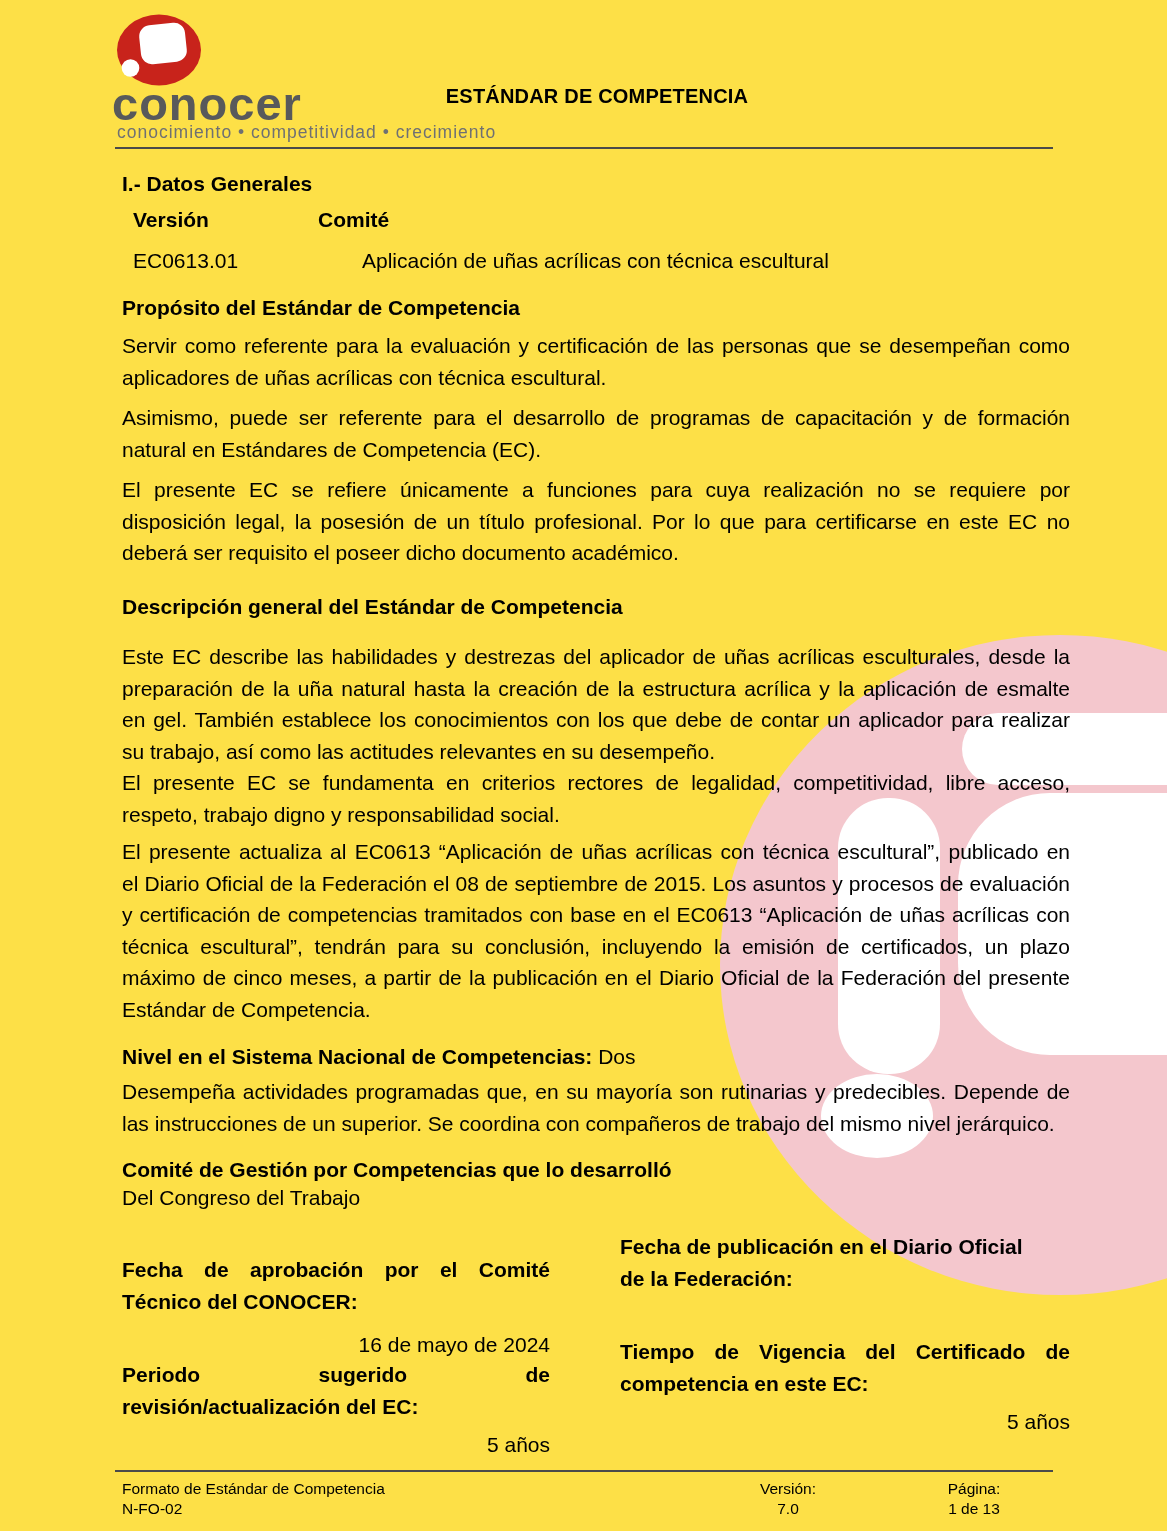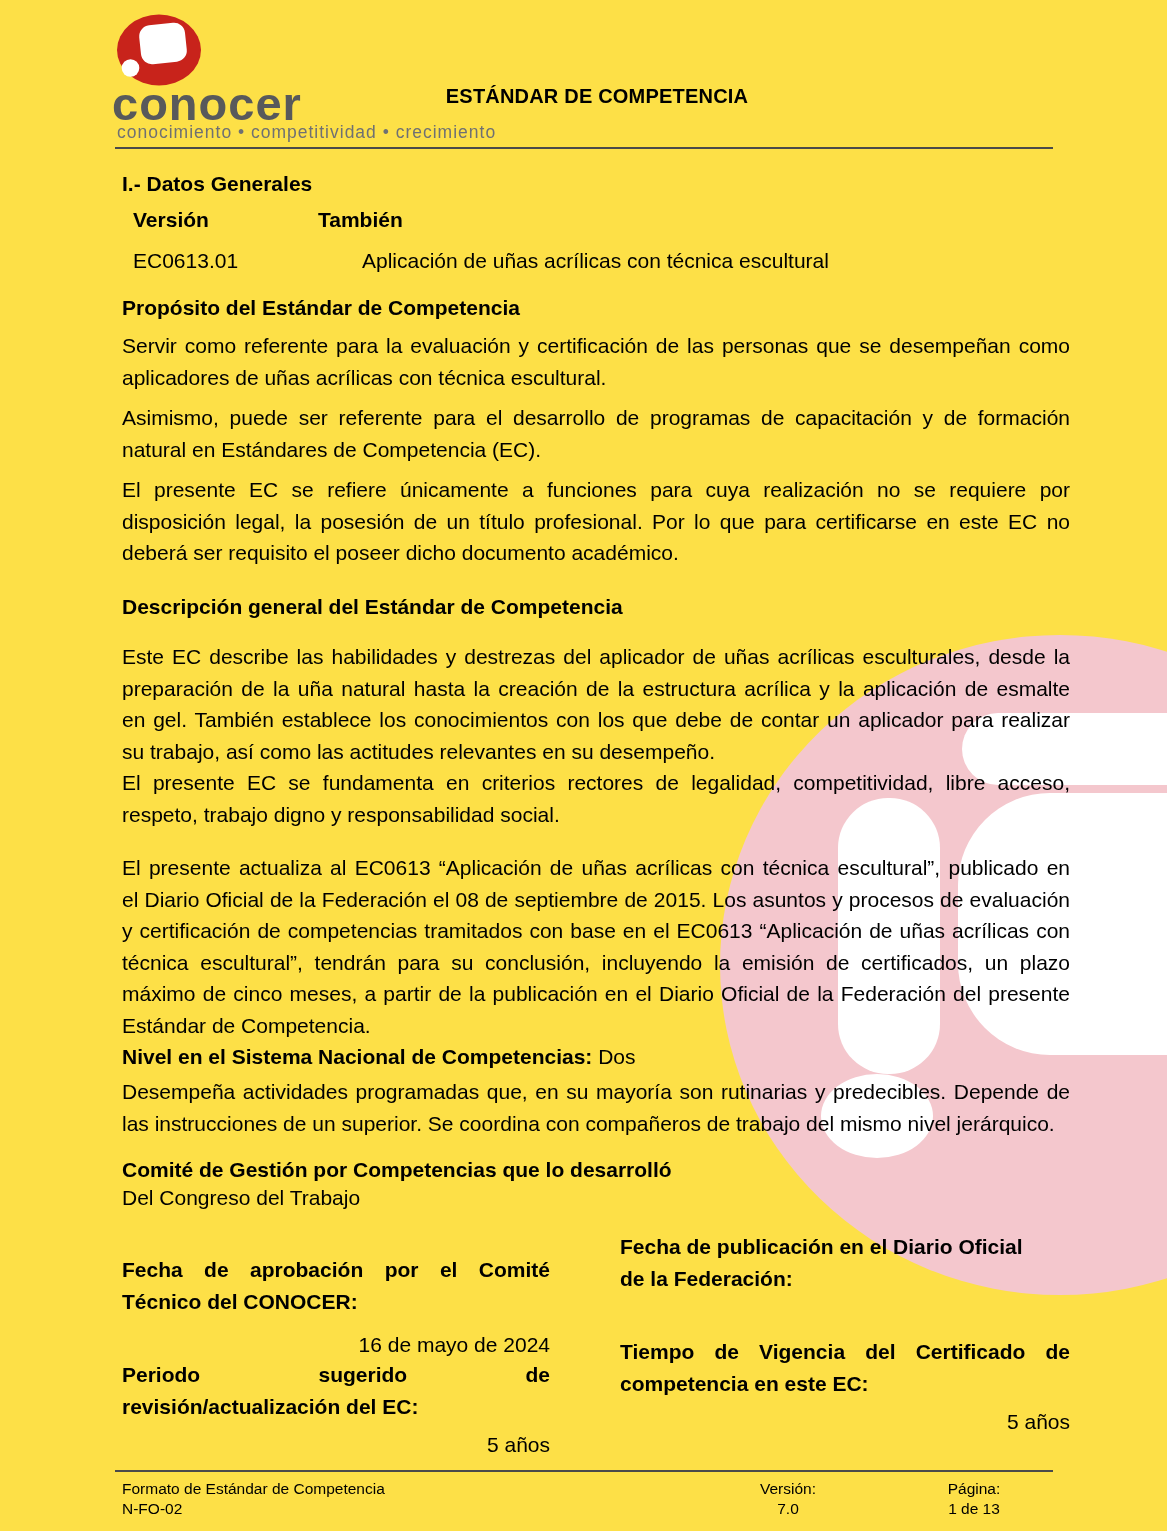--- a/index.html
+++ b/index.html
@@ -69,21 +69,21 @@
       <rect x="25" y="12" width="46" height="39" rx="11" fill="#ffffff" transform="rotate(-6 48 31.5)"></rect>
       <circle cx="15.5" cy="56" r="8.8" fill="#ffffff"></circle>
     </svg>
     <div class="brand">conocer</div>
     <div class="tagline">conocimiento • competitividad • crecimiento</div>
     <div class="doc-title">ESTÁNDAR DE COMPETENCIA</div>
     <div class="hr-top"></div>
 
     <div class="abs t21 b" style="left:122px;top:168px;">I.- Datos Generales</div>
     <div class="abs t21 b" style="left:133px;top:204px;">Versión</div>
-    <div class="abs t21 b" style="left:318px;top:204px;">También</div>
+    <div class="abs t21 b" style="left:318px;top:204px;">Comité</div>
     <div class="abs t21" style="left:133px;top:245px;">EC0613.01</div>
     <div class="abs t21" style="left:318px;top:245px;margin-left:44px;">Aplicación de uñas acrílicas con técnica escultural</div>
 
     <div class="abs t21 b para" style="top:292px;">Propósito del Estándar de Competencia</div>
     <div class="abs t21 para" style="top:330px;">
       <div class="jl">Servir como referente para la evaluación y certificación de las personas que se desempeñan como</div>
       <div class="ll">aplicadores de uñas acrílicas con técnica escultural.</div>
     </div>
     <div class="abs t21 para" style="top:402px;">
       <div class="jl">Asimismo, puede ser referente para el desarrollo de programas de capacitación y de formación</div>
@@ -99,21 +99,21 @@
     <div class="abs t21 para" style="top:641px;">
       <div class="jl">Este EC describe las habilidades y destrezas del aplicador de uñas acrílicas esculturales, desde la</div>
       <div class="jl">preparación de la uña natural hasta la creación de la estructura acrílica y la aplicación de esmalte</div>
       <div class="jl">en gel. También establece los conocimientos con los que debe de contar un aplicador para realizar</div>
       <div class="ll">su trabajo, así como las actitudes relevantes en su desempeño.</div>
     </div>
     <div class="abs t21 para" style="top:767px;">
       <div class="jl">El presente EC se fundamenta en criterios rectores de legalidad, competitividad, libre acceso,</div>
       <div class="ll">respeto, trabajo digno y responsabilidad social.</div>
     </div>
-    <div class="abs t21 para" style="top:836px;margin-top:16px;">
+    <div class="abs t21 para" style="top:836px;">
       <div class="jl">El presente actualiza al EC0613 “Aplicación de uñas acrílicas con técnica escultural”, publicado en</div>
       <div class="jl">el Diario Oficial de la Federación el 08 de septiembre de 2015. Los asuntos y procesos de evaluación</div>
       <div class="jl">y certificación de competencias tramitados con base en el EC0613 “Aplicación de uñas acrílicas con</div>
       <div class="jl">técnica escultural”, tendrán para su conclusión, incluyendo la emisión de certificados, un plazo</div>
       <div class="jl">máximo de cinco meses, a partir de la publicación en el Diario Oficial de la Federación del presente</div>
       <div class="ll">Estándar de Competencia.</div>
     </div>
 
     <div class="abs t21 para" style="top:1041px;">
       <span class="b">Nivel en el Sistema Nacional de Competencias:</span>

